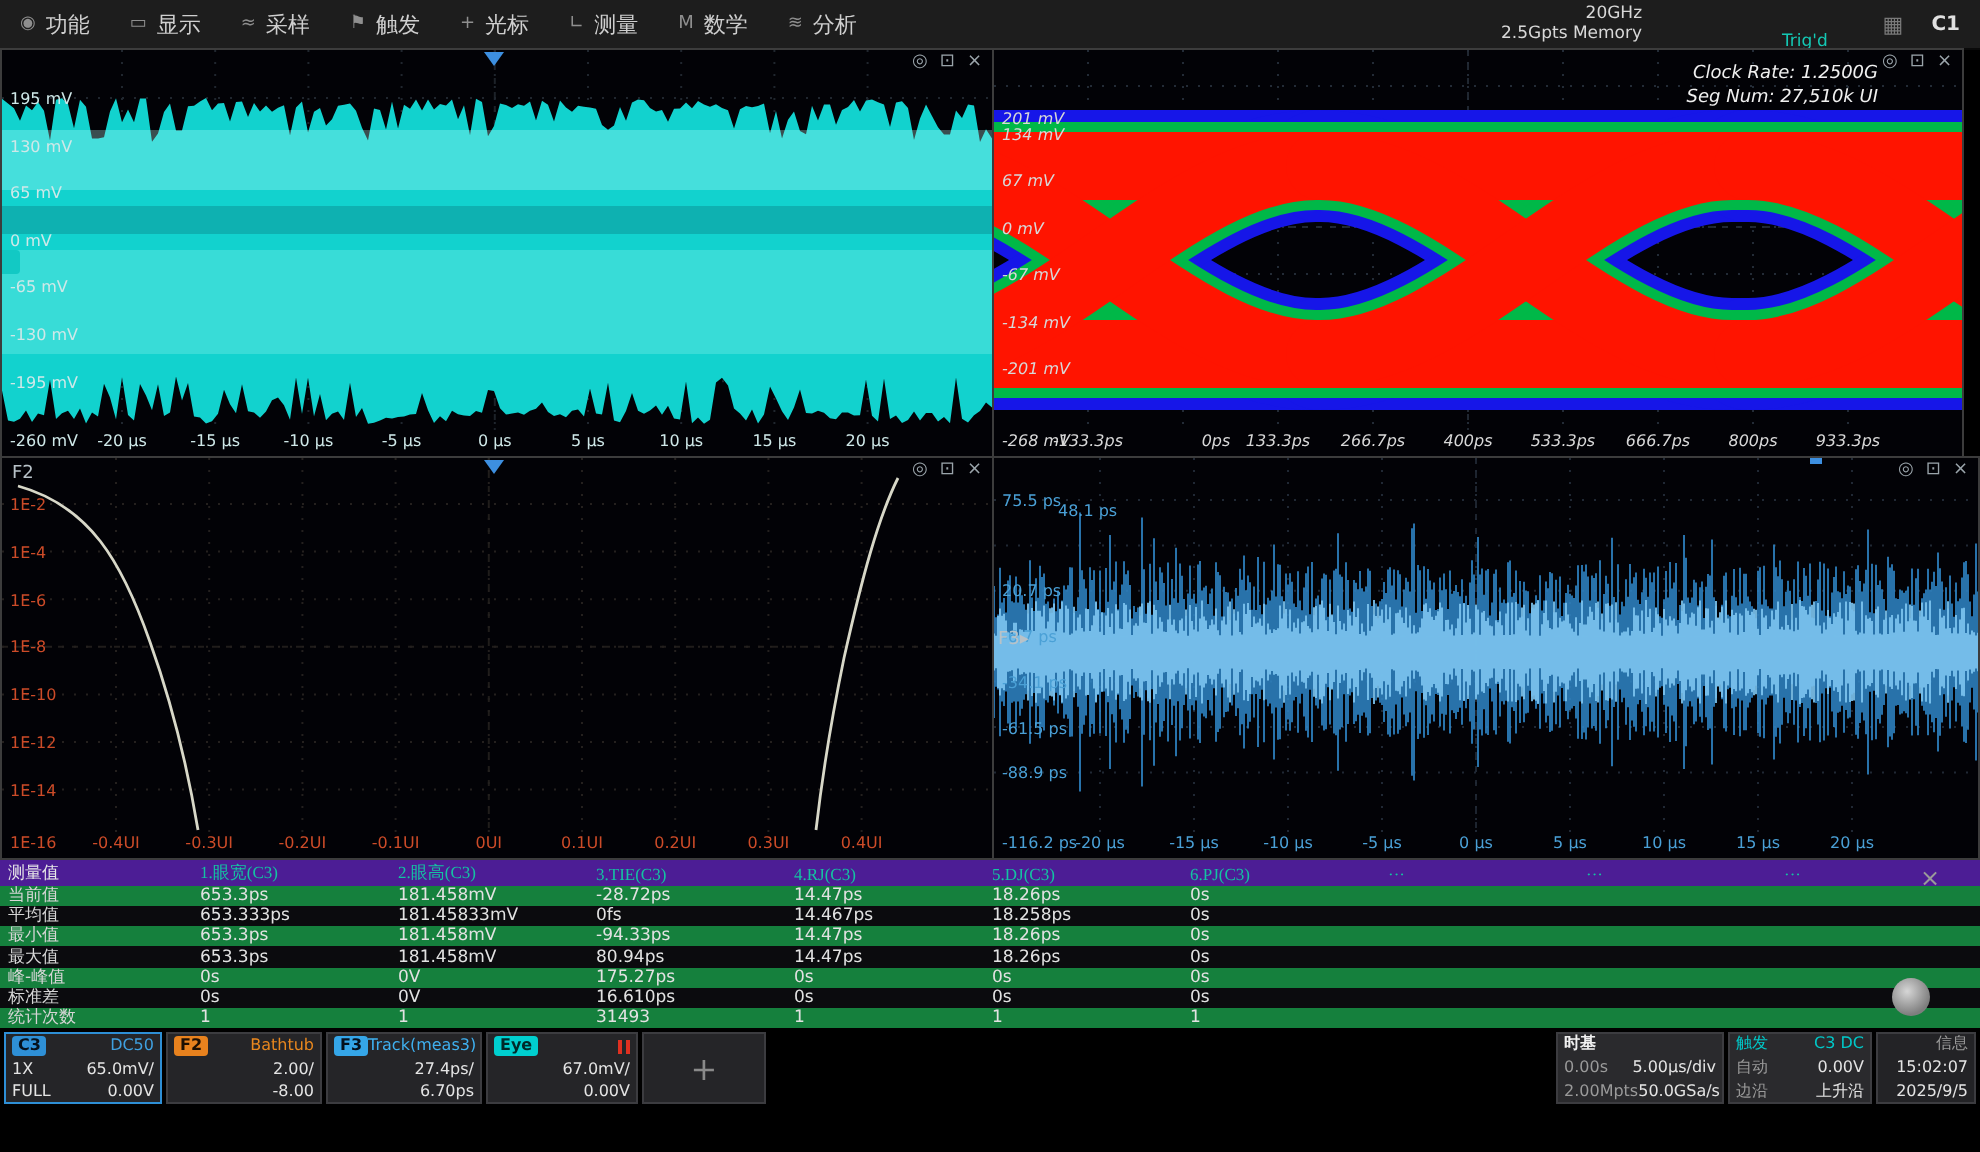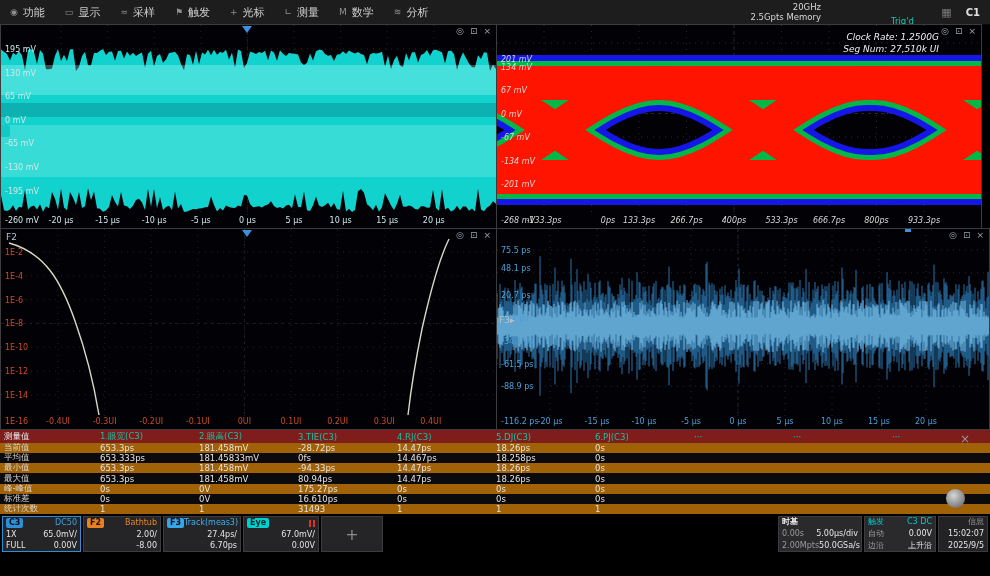--- a/index.html
+++ b/index.html
@@ -45,22 +45,22 @@
   .eye-info{position:absolute;top:6px;right:42px;z-index:5;text-align:right;
             font-size:9px;color:#f0f0f0;line-height:1.35;}
   .fn-tag{position:absolute;z-index:5;font-size:9px;color:#b8c2c8;}
   .trig-tri{position:absolute;width:0;height:0;border-left:5px solid transparent;
             border-right:5px solid transparent;border-top:7px solid #3d8fe0;z-index:5;}
   .ch-tag{position:absolute;left:0;width:9px;height:12px;background:#12c9c4;
           border-radius:0 2px 2px 0;z-index:5;}
   
   .mtable{position:absolute;left:0;top:430px;width:990px;height:84px;background:#0b0b0e;font-size:8.5px;}
   .mrow{position:absolute;left:0;width:990px;height:10px;display:flex;align-items:center;}
-  .mrow.alt{background:#a16207;}
-  .mrow.hdr{height:13px;background:#7f1d1d;}
+  .mrow.alt{background:#15803d;}
+  .mrow.hdr{height:13px;background:#4c1d95;font-family:Liberation Serif, serif;}
   .mcell{flex:0 0 95px;padding-left:4px;color:#e2e2e2;white-space:nowrap;overflow:hidden;}
   .mcell.rowhead{flex:0 0 92px;color:#d5d5d5;}
   .mrow.hdr .mcell{color:#14c3a2;}
   .mrow.hdr .mcell.rowhead{color:#e8e8e8;}
   .mcell.emptyc{color:#9a9a9a;}
   .tbl-close{position:absolute;right:20px;top:2px;color:#9a9a9a;font-size:12px;z-index:6;cursor:pointer;}
   .plus-big{position:absolute;color:#86868a;font-size:34px;font-weight:100;line-height:0;z-index:5;}
   .knob{position:absolute;left:946px;top:489px;width:19px;height:19px;border-radius:50%;
         background:radial-gradient(circle at 40% 35%,#d6d6d6,#7e7e7e 70%);z-index:7;}
   
@@ -293,21 +293,21 @@
           <rect x="0" y="0" width="492" height="187" fill="#020206"></rect>
           <path d="M53.0,0V187M100.0,0V187M147.0,0V187M194.0,0V187M241.0,0V187M288.0,0V187M335.0,0V187M382.0,0V187M429.0,0V187M0,21.0H492M0,43.7H492M0,66.4H492M0,89.1H492M0,111.8H492M0,134.5H492M0,157.2H492" stroke="#202834" stroke-width="1" stroke-dasharray="1,5" fill="none"></path>
           <path d="M241.0,0V187M0,89.1H492" stroke="#202834" stroke-width="1" stroke-dasharray="3,4" fill="none" opacity="0.9"></path>
           <path d="M0,64.0V130.0M1,79.6V114.4M2,78.3V115.7M3,54.9V139.1M4,72.3V121.7M5,70.0V124.0M6,77.3V116.7M7,61.3V132.7M8,58.6V135.4M9,71.6V122.4M10,72.3V121.7M11,59.3V134.7M12,72.2V121.8M13,65.1V128.9M14,68.6V125.4M15,73.1V120.9M16,75.9V118.1M17,77.8V116.2M18,51.1V142.9M19,69.7V124.3M20,76.5V117.5M21,60.1V133.9M22,69.9V124.1M23,53.9V140.1M24,59.5V134.5M25,57.7V136.3M26,72.9V121.1M27,71.7V122.3M28,77.6V116.4M29,77.4V116.6M30,70.2V123.8M31,76.6V117.4M32,66.2V127.8M33,75.8V118.2M34,71.3V122.7M35,63.8V130.2M36,65.8V128.2M37,63.6V130.4M38,54.6V139.4M39,54.7V139.3M40,77.5V116.5M41,76.5V117.5M42,69.6V124.4M43,27.2V166.8M44,56.1V137.9M45,60.6V133.4M46,65.3V128.7M47,76.0V118.0M48,54.6V139.4M49,61.0V133.0M50,56.1V137.9M51,72.3V121.7M52,75.5V118.5M53,56.3V137.7M54,77.0V117.0M55,77.2V116.8M56,55.0V139.0M57,71.9V122.1M58,38.5V155.5M59,65.9V128.1M60,61.8V132.2M61,51.8V142.2M62,75.6V118.4M63,68.4V125.6M64,63.3V130.7M65,51.6V142.4M66,58.1V135.9M67,56.2V137.8M68,63.5V130.5M69,80.2V113.8M70,74.0V120.0M71,77.0V117.0M72,74.7V119.3M73,78.8V115.2M74,29.8V164.2M75,55.6V138.4M76,77.9V116.1M77,73.8V120.2M78,52.9V141.1M79,78.4V115.6M80,40.1V153.9M81,61.7V132.3M82,71.0V123.0M83,54.6V139.4M84,57.2V136.8M85,62.5V131.5M86,73.7V120.3M87,52.2V141.8M88,80.4V113.6M89,60.5V133.5M90,70.1V123.9M91,44.9V149.1M92,72.4V121.6M93,52.8V141.2M94,58.9V135.1M95,70.5V123.5M96,78.9V115.1M97,67.7V126.3M98,53.8V140.2M99,70.4V123.6M100,67.9V126.1M101,72.7V121.3M102,53.2V140.8M103,51.5V142.5M104,66.2V127.8M105,64.7V129.3M106,63.9V130.1M107,73.0V121.0M108,67.7V126.3M109,65.3V128.7M110,78.9V115.1M111,52.1V141.9M112,57.0V137.0M113,58.6V135.4M114,79.2V114.8M115,64.4V129.6M116,67.0V127.0M117,67.3V126.7M118,81.0V113.0M119,70.3V123.7M120,77.9V116.1M121,65.0V129.0M122,68.9V125.1M123,55.4V138.6M124,60.9V133.1M125,48.8V145.2M126,66.1V127.9M127,58.7V135.3M128,62.1V131.9M129,75.9V118.1M130,64.3V129.7M131,76.0V118.0M132,49.5V144.5M133,73.5V120.5M134,78.1V115.9M135,51.9V142.1M136,73.3V120.7M137,69.9V124.1M138,71.3V122.7M139,66.2V127.8M140,43.3V150.7M141,69.3V124.7M142,53.1V140.9M143,53.4V140.6M144,69.1V124.9M145,77.8V116.2M146,57.7V136.3M147,63.3V130.7M148,57.6V136.4M149,61.9V132.1M150,72.8V121.2M151,74.5V119.5M152,56.6V137.4M153,71.2V122.8M154,76.1V117.9M155,64.8V129.2M156,57.6V136.4M157,54.2V139.8M158,78.1V115.9M159,52.0V142.0M160,78.6V115.4M161,70.2V123.8M162,68.7V125.3M163,74.5V119.5M164,60.2V133.8M165,57.7V136.3M166,58.4V135.6M167,79.4V114.6M168,60.7V133.3M169,78.9V115.1M170,56.2V137.8M171,55.4V138.6M172,37.6V156.4M173,58.2V135.8M174,59.4V134.6M175,75.9V118.1M176,52.1V141.9M177,61.0V133.0M178,75.2V118.8M179,76.9V117.1M180,61.0V133.0M181,62.4V131.6M182,65.6V128.4M183,56.5V137.5M184,65.1V128.9M185,66.8V127.2M186,64.2V129.8M187,55.3V138.7M188,56.4V137.6M189,74.0V120.0M190,78.2V115.8M191,72.8V121.2M192,80.1V113.9M193,71.6V122.4M194,70.5V123.5M195,62.0V132.0M196,67.5V126.5M197,55.7V138.3M198,54.6V139.4M199,63.7V130.3M200,55.8V138.2M201,70.8V123.2M202,56.1V137.9M203,58.1V135.9M204,74.3V119.7M205,65.8V128.2M206,59.9V134.1M207,61.9V132.1M208,66.8V127.2M209,35.1V158.9M210,32.8V161.2M211,77.4V116.6M212,53.5V140.5M213,56.1V137.9M214,76.5V117.5M215,54.1V139.9M216,70.4V123.6M217,55.5V138.5M218,61.2V132.8M219,65.7V128.3M220,62.3V131.7M221,76.0V118.0M222,75.5V118.5M223,59.7V134.3M224,66.1V127.9M225,57.7V136.3M226,65.6V128.4M227,75.5V118.5M228,56.3V137.7M229,67.9V126.1M230,66.5V127.5M231,63.5V130.5M232,67.0V127.0M233,69.1V124.9M234,60.6V133.4M235,72.5V121.5M236,68.9V125.1M237,75.2V118.8M238,62.3V131.7M239,51.1V142.9M240,58.3V135.7M241,74.2V119.8M242,39.5V154.5M243,58.3V135.7M244,55.2V138.8M245,68.4V125.6M246,56.2V137.8M247,55.5V138.5M248,78.7V115.3M249,72.2V121.8M250,57.9V136.1M251,55.8V138.2M252,81.0V113.0M253,64.8V129.2M254,72.4V121.6M255,70.7V123.3M256,72.6V121.4M257,52.1V141.9M258,51.3V142.7M259,69.4V124.6M260,67.5V126.5M261,56.2V137.8M262,72.9V121.1M263,61.5V132.5M264,79.2V114.8M265,61.9V132.1M266,66.3V127.7M267,66.6V127.4M268,77.6V116.4M269,74.8V119.2M270,75.3V118.7M271,68.6V125.4M272,71.0V123.0M273,58.6V135.4M274,76.3V117.7M275,71.2V122.8M276,61.7V132.3M277,65.1V128.9M278,57.0V137.0M279,57.6V136.4M280,77.1V116.9M281,60.9V133.1M282,75.3V118.7M283,59.3V134.7M284,79.0V115.0M285,72.4V121.6M286,67.5V126.5M287,63.4V130.6M288,67.9V126.1M289,68.8V125.2M290,70.0V124.0M291,63.7V130.3M292,53.6V140.4M293,72.3V121.7M294,53.5V140.5M295,56.7V137.3M296,53.3V140.7M297,59.3V134.7M298,71.2V122.8M299,58.7V135.3M300,60.0V134.0M301,57.6V136.4M302,74.9V119.1M303,51.1V142.9M304,80.8V113.2M305,68.0V126.0M306,58.9V135.1M307,62.9V131.1M308,73.9V120.1M309,39.9V154.1M310,69.5V124.5M311,80.7V113.3M312,53.1V140.9M313,78.3V115.7M314,71.9V122.1M315,74.1V119.9M316,60.6V133.4M317,69.4V124.6M318,53.0V141.0M319,62.8V131.2M320,59.6V134.4M321,57.2V136.8M322,70.9V123.1M323,73.0V121.0M324,67.1V126.9M325,55.4V138.6M326,59.9V134.1M327,69.4V124.6M328,57.2V136.8M329,62.1V131.9M330,57.2V136.8M331,76.6V117.4M332,54.3V139.7M333,79.1V114.9M334,79.9V114.1M335,70.6V123.4M336,56.5V137.5M337,69.7V124.3M338,52.0V142.0M339,65.2V128.8M340,62.2V131.8M341,52.5V141.5M342,81.0V113.0M343,73.5V120.5M344,76.5V117.5M345,38.5V155.5M346,49.9V144.1M347,69.8V124.2M348,72.4V121.6M349,69.8V124.2M350,60.9V133.1M351,62.2V131.8M352,73.8V120.2M353,64.6V129.4M354,61.7V132.3M355,80.0V114.0M356,64.4V129.6M357,58.0V136.0M358,58.7V135.3M359,40.8V153.2M360,69.6V124.4M361,73.9V120.1M362,80.0V114.0M363,80.8V113.2M364,73.4V120.6M365,58.9V135.1M366,57.3V136.7M367,78.4V115.6M368,79.1V114.9M369,68.9V125.1M370,55.5V138.5M371,69.6V124.4M372,73.7V120.3M373,54.9V139.1M374,72.7V121.3M375,57.9V136.1M376,57.9V136.1M377,69.2V124.8M378,71.8V122.2M379,74.1V119.9M380,77.9V116.1M381,80.1V113.9M382,56.4V137.6M383,54.6V139.4M384,73.3V120.7M385,53.9V140.1M386,70.7V123.3M387,74.1V119.9M388,75.2V118.8M389,75.2V118.8M390,43.3V150.7M391,54.6V139.4M392,59.1V134.9M393,51.2V142.8M394,60.6V133.4M395,74.1V119.9M396,66.9V127.1M397,61.4V132.6M398,66.4V127.6M399,80.9V113.1M400,60.6V133.4M401,72.7V121.3M402,51.8V142.2M403,69.5V124.5M404,71.5V122.5M405,55.0V139.0M406,58.9V135.1M407,68.9V125.1M408,52.8V141.2M409,79.7V114.3M410,80.1V113.9M411,71.5V122.5M412,60.8V133.2M413,51.9V142.1M414,76.3V117.7M415,52.7V141.3M416,78.9V115.1M417,55.2V138.8M418,79.1V114.9M419,67.2V126.8M420,59.5V134.5M421,54.3V139.7M422,66.6V127.4M423,67.1V126.9M424,70.1V123.9M425,56.6V137.4M426,68.0V126.0M427,63.8V130.2M428,64.2V129.8M429,75.7V118.3M430,76.6V117.4M431,55.6V138.4M432,53.6V140.4M433,61.5V132.5M434,66.8V127.2M435,62.8V131.2M436,55.9V138.1M437,35.7V158.3M438,77.1V116.9M439,52.9V141.1M440,77.6V116.4M441,53.4V140.6M442,63.5V130.5M443,61.2V132.8M444,65.6V128.4M445,70.5V123.5M446,80.1V113.9M447,49.4V144.6M448,54.7V139.3M449,53.1V140.9M450,56.4V137.6M451,70.1V123.9M452,70.5V123.5M453,65.8V128.2M454,66.3V127.7M455,67.4V126.6M456,66.4V127.6M457,64.2V129.8M458,80.1V113.9M459,55.2V138.8M460,73.4V120.6M461,60.1V133.9M462,55.4V138.6M463,79.3V114.7M464,70.1V123.9M465,67.6V126.4M466,65.7V128.3M467,55.4V138.6M468,65.7V128.3M469,61.9V132.1M470,56.9V137.1M471,64.0V130.0M472,47.2V146.8M473,55.1V138.9M474,61.7V132.3M475,75.9V118.1M476,64.6V129.4M477,75.3V118.7M478,58.7V135.3M479,72.7V121.3M480,79.4V114.6M481,62.2V131.8M482,71.6V122.4M483,70.2V123.8M484,59.8V134.2M485,52.1V141.9M486,51.5V142.5M487,58.1V135.9M488,71.7V122.3M489,79.1V114.9M490,68.3V125.7M491,42.7V151.3M492,66.7V127.3" stroke="#2f86c8" stroke-width="1" fill="none" opacity="0.85"></path>
           <path d="M0,87.7V106.3M1,88.9V105.1M2,79.0V115.0M3,75.3V118.7M4,78.9V115.1M5,77.9V116.1M6,81.2V112.8M7,87.1V106.9M8,87.4V106.6M9,87.9V106.1M10,82.4V111.6M11,82.4V111.6M12,88.7V105.3M13,85.6V108.4M14,85.9V108.1M15,86.9V107.1M16,86.1V107.9M17,72.8V121.2M18,86.7V107.3M19,75.0V119.0M20,86.5V107.5M21,71.6V122.4M22,76.4V117.6M23,76.4V117.6M24,79.3V114.7M25,73.8V120.2M26,85.3V108.7M27,81.7V112.3M28,75.1V118.9M29,74.8V119.2M30,72.7V121.3M31,86.6V107.4M32,82.3V111.7M33,75.4V118.6M34,71.7V122.3M35,87.3V106.7M36,73.8V120.2M37,75.4V118.6M38,88.4V105.6M39,87.8V106.2M40,74.4V119.6M41,86.3V107.7M42,79.8V114.2M43,78.2V115.8M44,85.0V109.0M45,86.7V107.3M46,75.3V118.7M47,75.5V118.5M48,86.5V107.5M49,83.6V110.4M50,78.7V115.3M51,71.8V122.2M52,76.0V118.0M53,86.9V107.1M54,77.2V116.8M55,88.5V105.5M56,78.7V115.3M57,75.0V119.0M58,84.5V109.5M59,77.8V116.2M60,87.9V106.1M61,73.1V120.9M62,76.3V117.7M63,85.3V108.7M64,85.5V108.5M65,72.5V121.5M66,73.4V120.6M67,82.1V111.9M68,75.7V118.3M69,88.5V105.5M70,83.7V110.3M71,82.6V111.4M72,83.9V110.1M73,74.3V119.7M74,72.8V121.2M75,82.3V111.7M76,82.5V111.5M77,72.4V121.6M78,71.6V122.4M79,87.9V106.1M80,73.4V120.6M81,76.0V118.0M82,85.2V108.8M83,79.6V114.4M84,81.9V112.1M85,86.8V107.2M86,87.0V107.0M87,80.7V113.3M88,73.4V120.6M89,83.4V110.6M90,80.7V113.3M91,86.2V107.8M92,87.6V106.4M93,81.1V112.9M94,80.2V113.8M95,86.4V107.6M96,75.7V118.3M97,88.9V105.1M98,73.5V120.5M99,81.5V112.5M100,85.8V108.2M101,74.5V119.5M102,86.8V107.2M103,80.3V113.7M104,71.3V122.7M105,79.2V114.8M106,81.3V112.7M107,85.5V108.5M108,83.6V110.4M109,80.8V113.2M110,83.2V110.8M111,75.2V118.8M112,86.1V107.9M113,88.6V105.4M114,81.3V112.7M115,79.3V114.7M116,83.3V110.7M117,74.3V119.7M118,71.8V122.2M119,88.7V105.3M120,75.6V118.4M121,81.3V112.7M122,76.7V117.3M123,87.0V107.0M124,88.2V105.8M125,72.9V121.1M126,78.0V116.0M127,72.5V121.5M128,76.0V118.0M129,84.5V109.5M130,79.2V114.8M131,82.8V111.2M132,82.3V111.7M133,80.2V113.8M134,83.9V110.1M135,72.9V121.1M136,88.2V105.8M137,82.8V111.2M138,85.8V108.2M139,87.5V106.5M140,85.6V108.4M141,86.0V108.0M142,85.1V108.9M143,73.7V120.3M144,80.3V113.7M145,71.6V122.4M146,75.5V118.5M147,85.1V108.9M148,75.7V118.3M149,86.7V107.3M150,82.2V111.8M151,84.9V109.1M152,80.2V113.8M153,87.7V106.3M154,82.1V111.9M155,81.6V112.4M156,78.8V115.2M157,84.0V110.0M158,85.2V108.8M159,87.1V106.9M160,74.6V119.4M161,74.0V120.0M162,85.6V108.4M163,73.3V120.7M164,71.2V122.8M165,74.9V119.1M166,81.1V112.9M167,86.5V107.5M168,72.9V121.1M169,78.2V115.8M170,82.0V112.0M171,88.1V105.9M172,73.8V120.2M173,81.5V112.5M174,85.7V108.3M175,82.7V111.3M176,86.5V107.5M177,76.0V118.0M178,78.7V115.3M179,83.7V110.3M180,71.7V122.3M181,79.5V114.5M182,75.1V118.9M183,88.0V106.0M184,82.8V111.2M185,86.9V107.1M186,88.7V105.3M187,73.0V121.0M188,86.4V107.6M189,84.1V109.9M190,71.0V123.0M191,79.0V115.0M192,74.2V119.8M193,78.9V115.1M194,75.7V118.3M195,82.4V111.6M196,73.2V120.8M197,80.6V113.4M198,74.6V119.4M199,88.4V105.6M200,87.7V106.3M201,77.6V116.4M202,77.4V116.6M203,75.9V118.1M204,79.7V114.3M205,82.5V111.5M206,74.7V119.3M207,84.8V109.2M208,78.7V115.3M209,87.8V106.2M210,83.6V110.4M211,87.8V106.2M212,87.1V106.9M213,84.7V109.3M214,80.2V113.8M215,73.2V120.8M216,72.6V121.4M217,77.0V117.0M218,75.1V118.9M219,79.4V114.6M220,81.0V113.0M221,78.9V115.1M222,76.6V117.4M223,72.3V121.7M224,74.8V119.2M225,86.6V107.4M226,81.0V113.0M227,80.9V113.1M228,85.8V108.2M229,83.3V110.7M230,88.8V105.2M231,85.1V108.9M232,80.3V113.7M233,72.9V121.1M234,88.5V105.5M235,72.6V121.4M236,82.3V111.7M237,73.5V120.5M238,80.4V113.6M239,88.1V105.9M240,87.2V106.8M241,73.3V120.7M242,75.8V118.2M243,88.4V105.6M244,77.3V116.7M245,76.5V117.5M246,81.5V112.5M247,79.9V114.1M248,83.8V110.2M249,84.1V109.9M250,88.7V105.3M251,81.1V112.9M252,82.1V111.9M253,76.7V117.3M254,83.6V110.4M255,88.5V105.5M256,77.8V116.2M257,72.2V121.8M258,88.5V105.5M259,72.2V121.8M260,88.1V105.9M261,72.0V122.0M262,81.1V112.9M263,79.8V114.2M264,74.7V119.3M265,73.4V120.6M266,86.2V107.8M267,80.1V113.9M268,88.7V105.3M269,72.4V121.6M270,73.3V120.7M271,72.6V121.4M272,71.1V122.9M273,88.9V105.1M274,83.1V110.9M275,77.5V116.5M276,71.2V122.8M277,81.1V112.9M278,85.0V109.0M279,85.6V108.4M280,71.8V122.2M281,77.1V116.9M282,84.8V109.2M283,79.9V114.1M284,81.8V112.2M285,81.2V112.8M286,72.4V121.6M287,78.3V115.7M288,82.8V111.2M289,85.2V108.8M290,86.9V107.1M291,79.6V114.4M292,88.8V105.2M293,82.5V111.5M294,71.3V122.7M295,83.2V110.8M296,83.2V110.8M297,79.3V114.7M298,74.4V119.6M299,76.9V117.1M300,81.0V113.0M301,72.5V121.5M302,71.7V122.3M303,85.7V108.3M304,77.8V116.2M305,86.7V107.3M306,72.9V121.1M307,72.6V121.4M308,82.3V111.7M309,73.2V120.8M310,87.3V106.7M311,72.1V121.9M312,82.2V111.8M313,88.8V105.2M314,87.3V106.7M315,86.7V107.3M316,86.7V107.3M317,84.8V109.2M318,88.8V105.2M319,86.5V107.5M320,74.7V119.3M321,78.6V115.4M322,78.7V115.3M323,86.4V107.6M324,76.2V117.8M325,87.9V106.1M326,71.0V123.0M327,79.5V114.5M328,75.4V118.6M329,87.0V107.0M330,84.9V109.1M331,74.7V119.3M332,78.1V115.9M333,82.6V111.4M334,88.9V105.1M335,75.5V118.5M336,80.7V113.3M337,83.8V110.2M338,79.1V114.9M339,81.2V112.8M340,80.2V113.8M341,83.9V110.1M342,87.8V106.2M343,82.5V111.5M344,71.3V122.7M345,72.8V121.2M346,77.9V116.1M347,83.2V110.8M348,79.7V114.3M349,77.2V116.8M350,77.9V116.1M351,83.9V110.1M352,74.6V119.4M353,71.3V122.7M354,85.7V108.3M355,85.8V108.2M356,75.1V118.9M357,75.2V118.8M358,84.8V109.2M359,81.4V112.6M360,87.9V106.1M361,71.5V122.5M362,79.7V114.3M363,77.1V116.9M364,74.3V119.7M365,82.4V111.6M366,71.3V122.7M367,80.2V113.8M368,87.2V106.8M369,75.9V118.1M370,78.5V115.5M371,77.4V116.6M372,88.4V105.6M373,77.8V116.2M374,78.7V115.3M375,87.0V107.0M376,75.1V118.9M377,76.4V117.6M378,78.5V115.5M379,76.9V117.1M380,75.4V118.6M381,75.9V118.1M382,85.4V108.6M383,88.5V105.5M384,75.4V118.6M385,79.7V114.3M386,78.7V115.3M387,85.5V108.5M388,84.3V109.7M389,76.3V117.7M390,80.7V113.3M391,75.9V118.1M392,71.8V122.2M393,85.6V108.4M394,84.4V109.6M395,85.9V108.1M396,78.6V115.4M397,83.5V110.5M398,85.7V108.3M399,73.0V121.0M400,86.6V107.4M401,79.9V114.1M402,85.9V108.1M403,71.0V123.0M404,74.0V120.0M405,74.2V119.8M406,76.0V118.0M407,78.2V115.8M408,74.3V119.7M409,73.4V120.6M410,71.8V122.2M411,83.8V110.2M412,72.5V121.5M413,83.8V110.2M414,87.7V106.3M415,82.2V111.8M416,85.8V108.2M417,76.0V118.0M418,79.9V114.1M419,83.0V111.0M420,77.6V116.4M421,79.4V114.6M422,77.0V117.0M423,72.2V121.8M424,80.3V113.7M425,88.3V105.7M426,71.8V122.2M427,81.3V112.7M428,72.0V122.0M429,72.5V121.5M430,72.7V121.3M431,86.4V107.6M432,88.3V105.7M433,87.3V106.7M434,71.8V122.2M435,87.8V106.2M436,78.6V115.4M437,80.4V113.6M438,79.9V114.1M439,81.5V112.5M440,88.2V105.8M441,75.6V118.4M442,74.3V119.7M443,87.8V106.2M444,88.2V105.8M445,80.9V113.1M446,76.3V117.7M447,88.0V106.0M448,79.6V114.4M449,78.5V115.5M450,87.2V106.8M451,80.2V113.8M452,78.2V115.8M453,82.7V111.3M454,75.4V118.6M455,86.9V107.1M456,72.7V121.3M457,81.6V112.4M458,73.3V120.7M459,74.0V120.0M460,81.3V112.7M461,81.4V112.6M462,86.7V107.3M463,76.3V117.7M464,72.2V121.8M465,79.2V114.8M466,72.1V121.9M467,81.0V113.0M468,71.3V122.7M469,87.1V106.9M470,84.2V109.8M471,88.5V105.5M472,88.4V105.6M473,75.4V118.6M474,79.7V114.3M475,78.9V115.1M476,85.3V108.7M477,71.6V122.4M478,85.0V109.0M479,87.6V106.4M480,84.8V109.2M481,78.5V115.5M482,87.8V106.2M483,80.8V113.2M484,75.1V118.9M485,74.9V119.1M486,87.5V106.5M487,82.7V111.3M488,88.3V105.7M489,86.3V107.7M490,87.1V106.9M491,88.8V105.2M492,87.4V106.6" stroke="#7cc4f0" stroke-width="1" fill="none" opacity="0.9"></path>
           <rect x="408" y="0" width="6" height="3" fill="#3d8fe0"></rect>
         </svg>
       <span class="fn-tag" style="left:2px;top:86px;"><span>F3</span>▸</span>
       <div class="ylabels track-ax" id="yl-track">
           <span style="top: 17px;">75.5 ps</span>
-          <span style="top: 35px;">48.1 ps</span>
+          <span style="top: 22px; margin-left: 28px;">48.1 ps</span>
           <span style="top: 62.4px;">20.7 ps</span>
           <span style="top: 85.1px;">-6.7 ps</span>
           <span style="top: 107.8px;">-34.1 ps</span>
           <span style="top: 130.5px;">-61.5 ps</span>
           <span style="top: 153.2px;">-88.9 ps</span>
         </div>
       <div class="xaxis track-ax" id="xa-track">
           <span class="corner">-116.2 ps</span>
           <span class="tick" style="left: 53px;">-20 µs</span>
           <span class="tick" style="left: 100px;">-15 µs</span>

